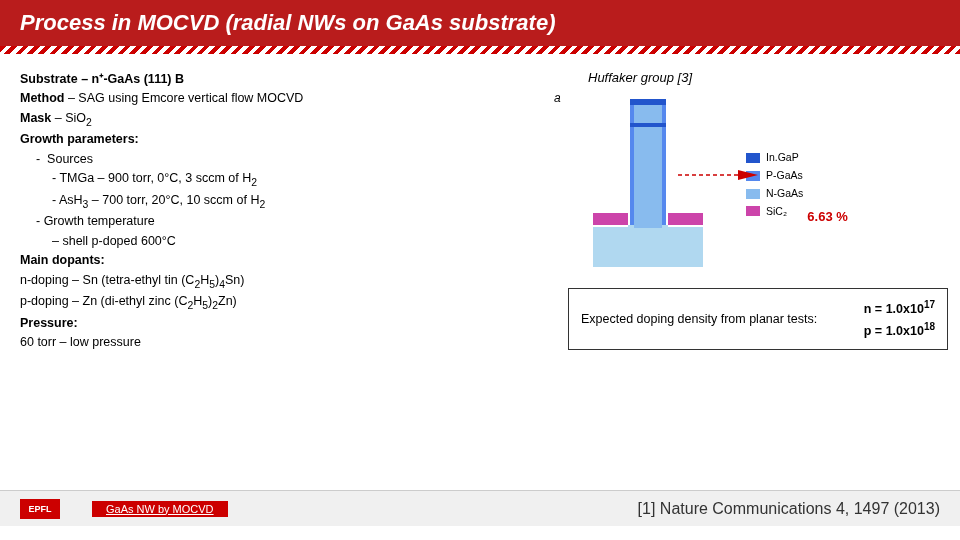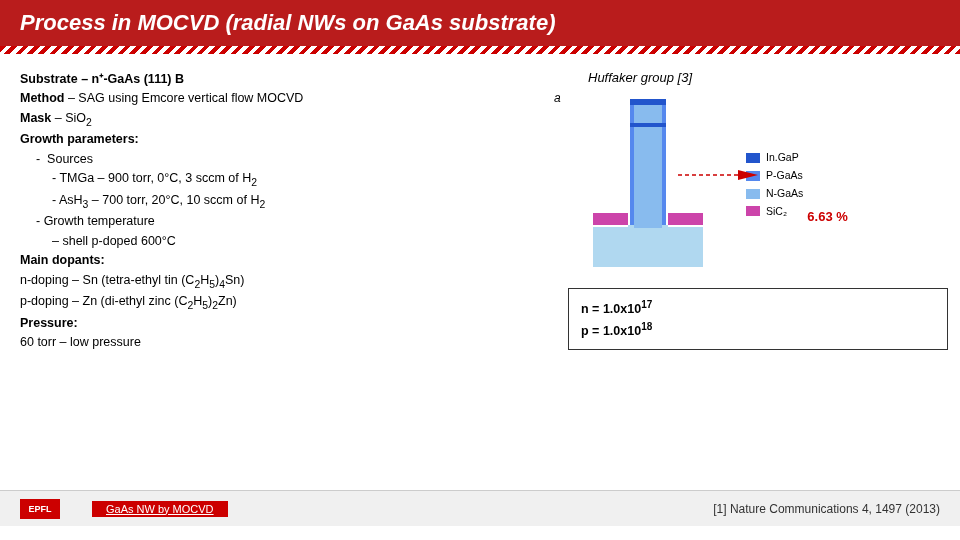--- a/index.html
+++ b/index.html
@@ -157,21 +157,21 @@
       background: #cc0000;
       color: #fff;
       padding: 2px 14px;
       font-size: 11px;
       border-radius: 0;
       margin-left: 10px;
       text-decoration: underline;
     }
 
     #footer-ref {
-      font-size: 12px;
+      font-size: 16px;
       color: #333;
       text-align: right;
     }
 
     sup {
       font-size: 10px;
       vertical-align: super;
     }
   </style>
 </head>
@@ -261,20 +261,21 @@
           <div class="legend-item">
             <span class="legend-color" style="background:#cc44aa;"></span>
             <span>SiC₂</span>
           </div>
         </div>
         <div id="percent-label">6.63 %</div>
       </div>
     </div>
 
     <div id="doping-box">
+      <span>Expected doping density from planar tests:</span>
       <div id="doping-values">
         <div>
           <span>n = 1.0x10</span><sup>17</sup>
         </div>
         <div>
           <span>p = 1.0x10</span><sup>18</sup>
         </div>
       </div>
     </div>
   </div>

